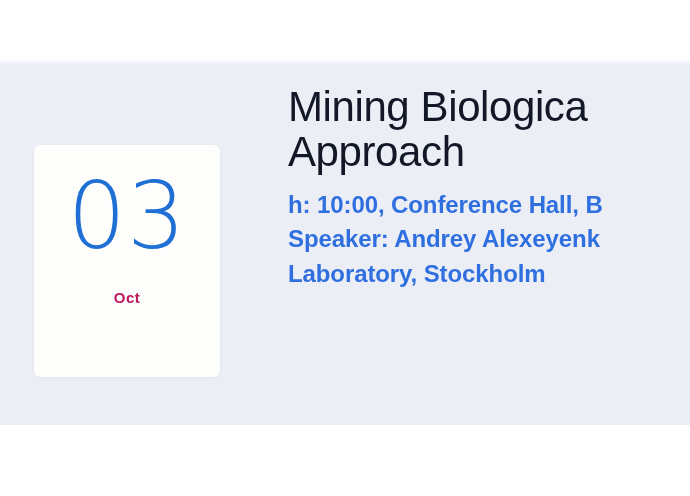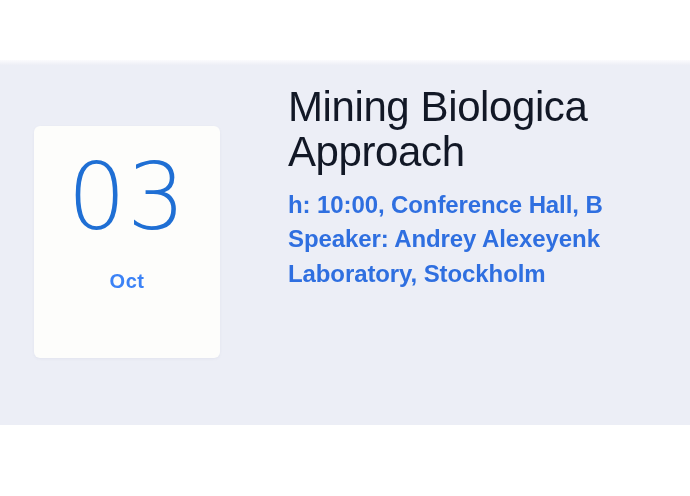--- a/index.html
+++ b/index.html
@@ -69,21 +69,21 @@
     position: absolute;
     left: 0;
     top: 63px;
     width: 690px;
     height: 362px;
   }
 
   .date-card {
     position: absolute;
     left: 34px;
-    top: 63px;
+    top: 82px;
     width: 186px;
     height: 232px;
     background: #fdfdfb;
     border-radius: 6px;
     box-shadow: 0 1px 3px rgba(60, 70, 120, 0.06);
     display: flex;
     flex-direction: column;
     align-items: center;
     justify-content: flex-start;
   }
@@ -91,23 +91,23 @@
     margin-top: 26px;
     font-size: 92px;
     line-height: 1;
     font-weight: 300;
     color: #1f6fd4;
     letter-spacing: 1px;
     font-family: "DejaVu Sans", sans-serif;
   }
   .date-month {
     margin-top: 26px;
-    font-size: 20px;
+    font-size: 15px;
     font-weight: 700;
-    color: #3b82f6;
+    color: #be185d;
     letter-spacing: 0.5px;
   }
 
   
   .event-text {
     position: absolute;
     left: 288px;
     top: 22px;
     width: 520px;
   }

